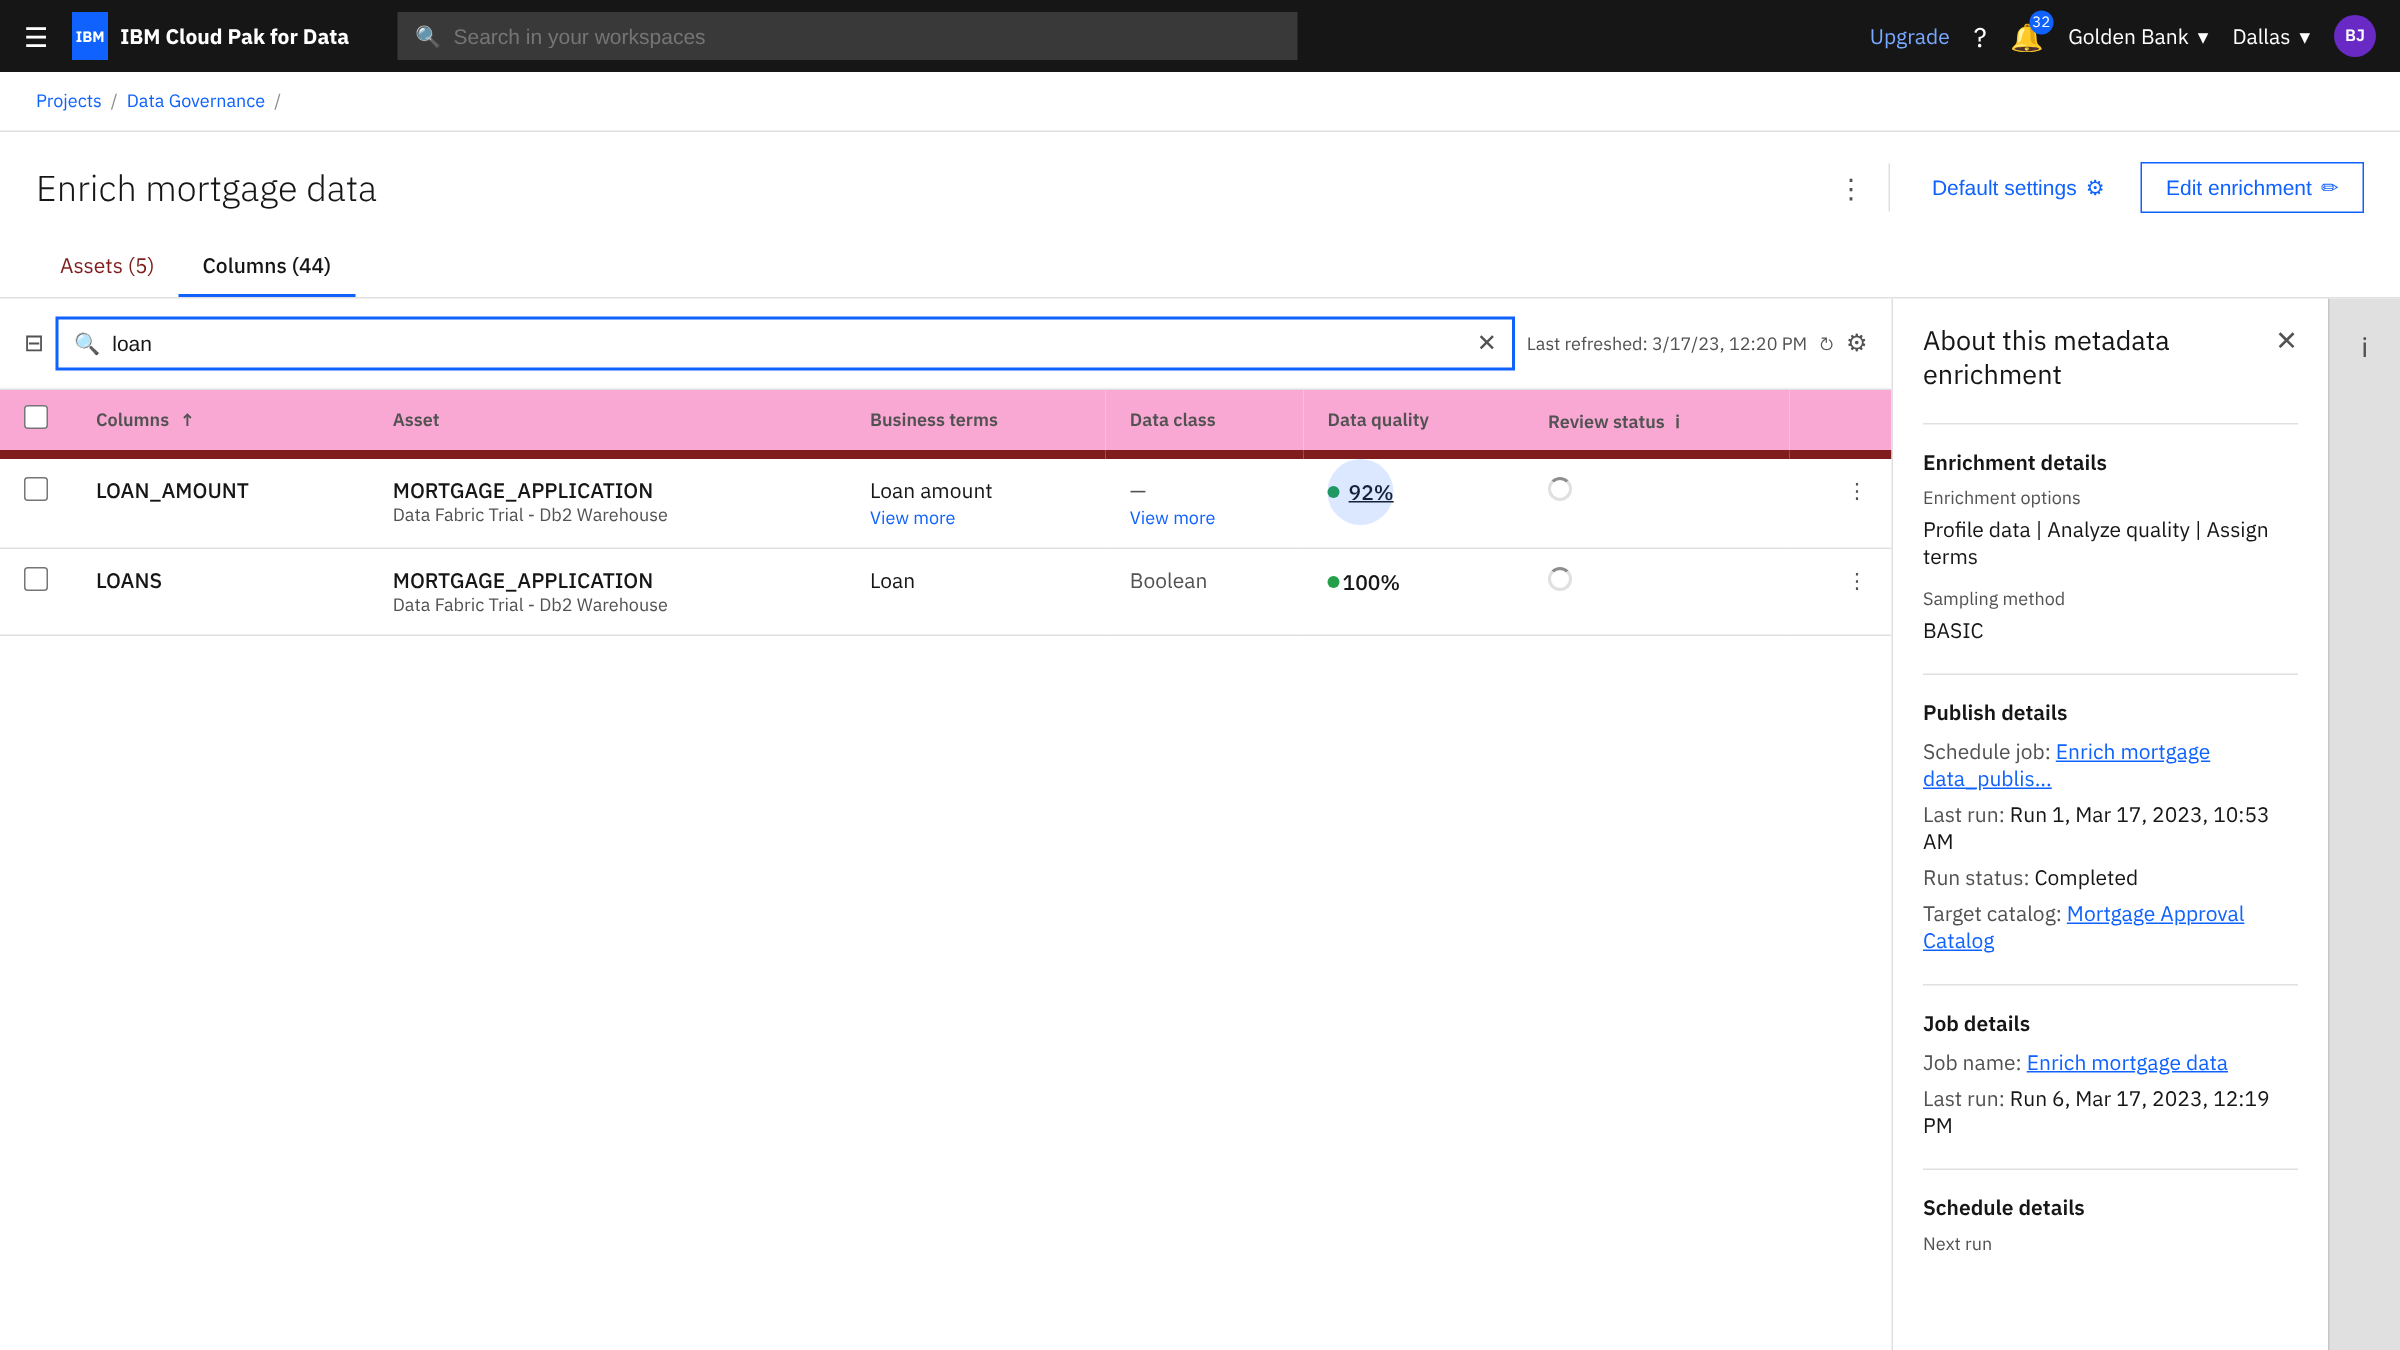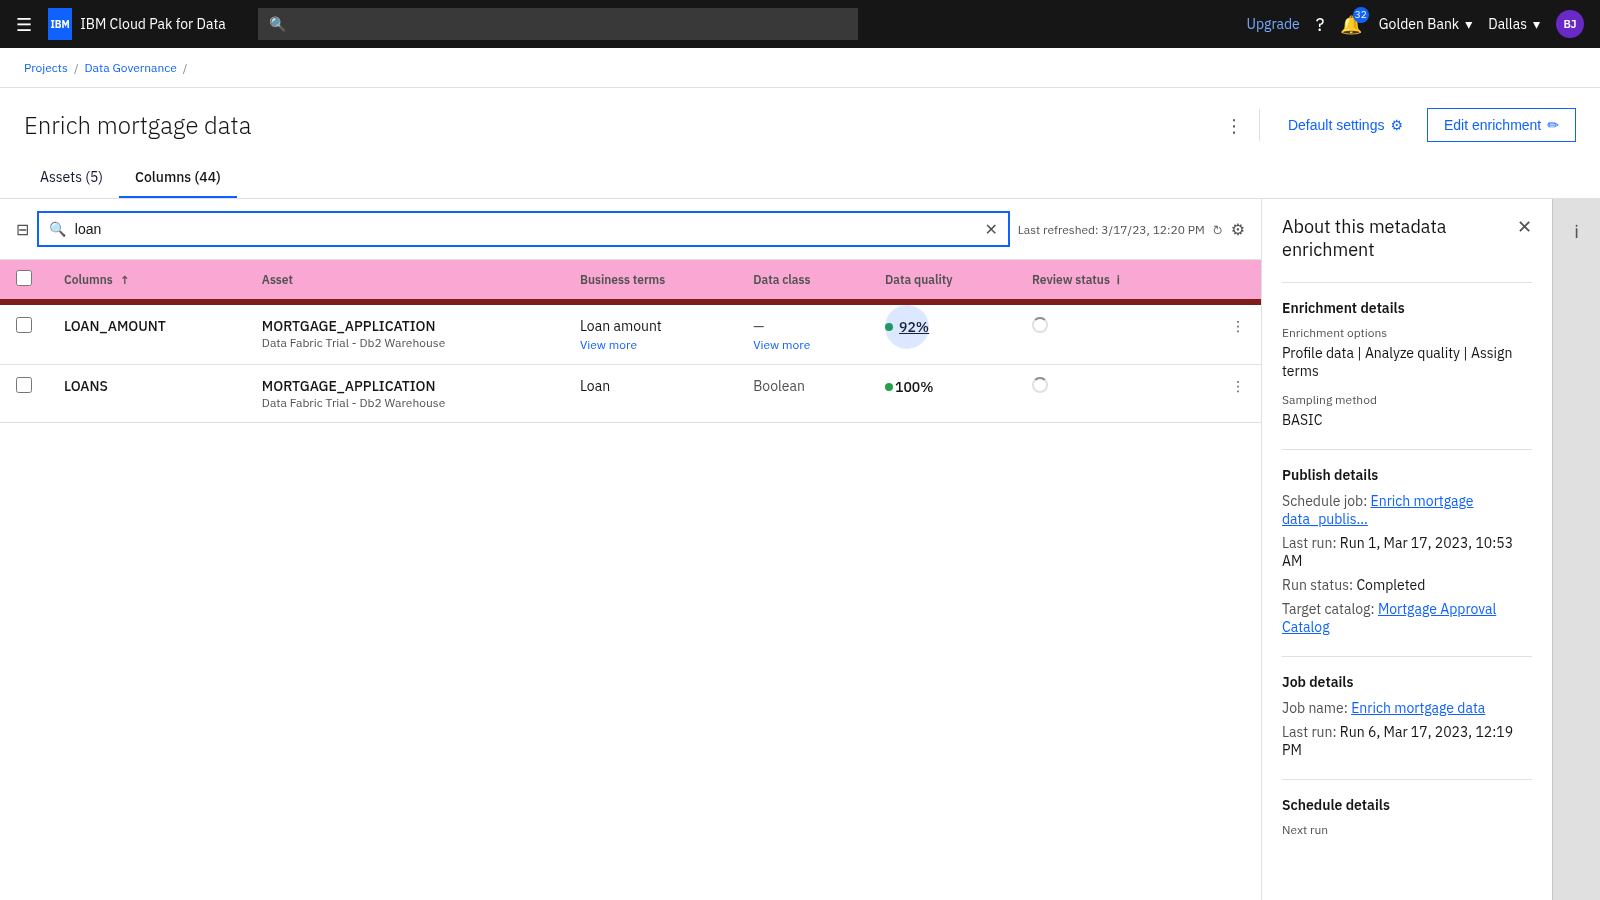--- a/index.html
+++ b/index.html
@@ -16,21 +16,21 @@
       gap: 12px;
     }
     .topnav-hamburger { color: #fff; font-size: 18px; cursor: pointer; margin-right: 4px; }
     .topnav-logo { display: flex; align-items: center; gap: 8px; }
     .topnav-logo-box {
       width: 24px; height: 32px;
       background: #0f62fe;
       display: flex; align-items: center; justify-content: center;
       font-size: 10px; font-weight: 700; color: #fff;
     }
-    .topnav-title { color: #fff; font-size: 14px; font-weight: 400; white-space: nowrap; }
+    .topnav-title { color: #fff; font-size: 14px; font-weight: 700; white-space: nowrap; }
     .topnav-search {
       flex: 1;
       max-width: 600px;
       margin-left: 20px;
       background: #393939;
       border: none;
       height: 32px;
       display: flex;
       align-items: center;
       padding: 0 12px;
@@ -139,21 +139,21 @@
 
     
     .tabs {
       display: flex;
       gap: 0;
     }
     .tab {
       padding: 10px 16px;
       font-size: 14px;
       cursor: pointer;
-      color: #0f172a;
+      color: #7f1d1d;
       border-bottom: 2px solid transparent;
       white-space: nowrap;
     }
     .tab.active {
       color: #161616;
       border-bottom: 2px solid #0f62fe;
       font-weight: 500;
     }
 
     
@@ -296,20 +296,21 @@
 <body>
 
 <nav class="topnav">
   <span class="topnav-hamburger">☰</span>
   <div class="topnav-logo">
     <div class="topnav-logo-box">IBM</div>
     <span class="topnav-title">IBM Cloud Pak for Data</span>
   </div>
   <div class="topnav-search">
     <span>🔍</span>
+    <input type="text" placeholder="Search in your workspaces" style="">
   </div>
   <div class="topnav-right">
     <span class="topnav-upgrade">Upgrade</span>
     <span class="topnav-icon">?</span>
     <span class="topnav-icon" style="position:relative;">
       🔔
       <span class="notif-badge">32</span>
     </span>
     <div class="topnav-account">
       <span>Golden Bank</span>

